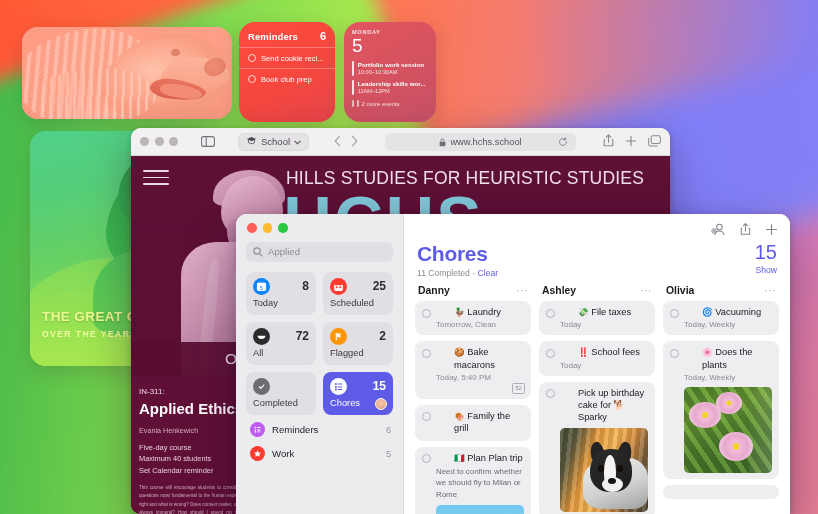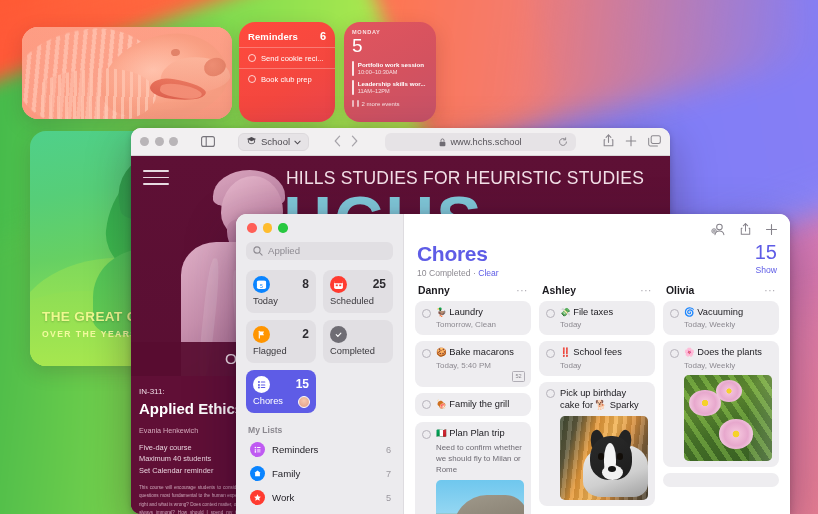--- a/index.html
+++ b/index.html
@@ -358,21 +358,21 @@
   .r-h-right { text-align:right; }
   .r-h-right .num { color:#5e5ce6; font-size:20px; font-weight:400; line-height:1; }
   .r-h-right .show { color:#5e5ce6; font-size:8.6px; margin-top:3px; }
   .cols { display:flex; gap:8px; padding:7px 11px 0 11px; flex:1; overflow:hidden; }
   .col { flex:1; min-width:0; }
   .col-h { display:flex; justify-content:space-between; align-items:center; padding:0 3px 5px 3px; }
   .col-h .cn { font-size:10.4px; font-weight:700; color:#1b1a1f; }
   .col-h .dots { color:#a5a2aa; font-size:10px; letter-spacing:.6px; }
   .card { background:#eeedf0; border-radius:8px; padding:5px 7px 6px 7px; margin-bottom:6px;
           position:relative; }
-  .card .ln1 { display:flex; align-items:flex-start; gap:5px; }
+  .card .ln1 { display:flex; align-items:flex-start; gap:23px; }
   .card .circ { width:9px; height:9px; border:1.1px solid #b6b3bb; border-radius:50%;
                 flex:none; margin-top:2.5px; }
   .card .t { font-size:9.3px; color:#1b1a1f; line-height:1.32; }
   .card .t .em { font-size:8.6px; }
   .card .sub { font-size:8px; color:#8d8a91; margin:2px 0 0 14px; }
   .card .note { font-size:7.9px; color:#6e6b73; margin:2.5px 0 0 14px; line-height:1.4; }
   .card .stamp { position:absolute; right:6px; bottom:5px; width:13px; height:11px;
                  border:.8px solid #b0adb5; border-radius:1.5px; color:#8c8990;
                  font-size:5.6px; display:flex; align-items:center; justify-content:center; }
   .ph-img { margin:5px 0 0 14px; border-radius:5px; overflow:hidden; height:96px; position:relative; }
@@ -657,20 +657,32 @@
                 <rect x="1.2" y="2.2" width="9.6" height="2.4" rx="1.1" fill="#ff3b30"></rect>
                 <rect x="3" y="6" width="2.2" height="1.8" fill="#ff3b30"></rect>
                 <rect x="6.8" y="6" width="2.2" height="1.8" fill="#ff3b30"></rect>
               </svg>
           </span>
           <span class="tcount">25</span>
         </div>
         <div class="tlabel">Scheduled</div>
       </div>
 
+      <div class="tile">
+        <div class="tl-row">
+          <span class="tbadge" style="background:#2b2b2e">
+            <svg width="11" height="11" viewBox="0 0 12 12">
+                <circle cx="6" cy="6" r="5.2" fill="#2b2b2e"></circle>
+                <path d="M1.6 5.3h8.8a4.5 4.5 0 01-8.8 0z" fill="#fff"></path>
+              </svg>
+          </span>
+          <span class="tcount">72</span>
+        </div>
+        <div class="tlabel">All</div>
+      </div>
 
       <div class="tile">
         <div class="tl-row">
           <span class="tbadge" style="background:#ff9500">
             <svg width="11" height="11" viewBox="0 0 12 12">
                 <path d="M3.6 2.4v7.4" stroke="#fff" stroke-width="1.2" stroke-linecap="round"></path>
                 <path d="M4.2 2.8h4.6l-1.1 2 1.1 2H4.2z" fill="#fff"></path>
               </svg>
           </span>
           <span class="tcount">2</span>
@@ -704,47 +716,37 @@
               </svg>
           </span>
           <span class="tcount">15</span>
         </div>
         <div class="tlabel">Chores</div>
         <span style="position:absolute;right:6px;bottom:5px;width:12px;height:12px;border-radius:50%;background:radial-gradient(circle at 50% 38%,#f7c9b0,#e09a82);display:block;border:.8px solid #fff"></span>
       </div>
 
     </div>
 
-    <div class="r-mylists">My Lists</div>
     <div class="r-list">
 
       <div class="r-li">
         <span class="dot" style="background:#bf5af2">
           <svg width="9" height="9" viewBox="0 0 12 12">
               <circle cx="3.2" cy="3.3" r="1.1" fill="#fff"></circle>
               <circle cx="3.2" cy="6.6" r="1.1" fill="#fff"></circle>
               <circle cx="3.2" cy="9.2" r="1.1" fill="#fff"></circle>
               <rect x="5.2" y="2.7" width="5" height="1.2" rx=".6" fill="#fff"></rect>
               <rect x="5.2" y="6" width="5" height="1.2" rx=".6" fill="#fff"></rect>
               <rect x="5.2" y="8.6" width="5" height="1.2" rx=".6" fill="#fff"></rect>
             </svg>
         </span>
         <span class="nm">Reminders</span>
         <span class="ct">6</span>
       </div>
 
-      <div class="r-li">
-        <span class="dot" style="background:#0a84ff">
-          <svg width="9" height="9" viewBox="0 0 12 12">
-              <path d="M6 2L1.8 5.3h1v4.4h6.4V5.3h1z" fill="#fff"></path>
-            </svg>
-        </span>
-        <span class="nm">Family</span>
-        <span class="ct">7</span>
-      </div>
 
       <div class="r-li">
         <span class="dot" style="background:#ff3b30">
           <svg width="9" height="9" viewBox="0 0 12 12">
               <path d="M6 1.6l1.4 2.9 3.2.4-2.3 2.2.6 3.2L6 8.8 3.1 10.3l.6-3.2L1.4 4.9l3.2-.4z" fill="#fff"></path>
             </svg>
         </span>
         <span class="nm">Work</span>
         <span class="ct">5</span>
       </div>
@@ -779,21 +781,21 @@
         <svg width="13" height="13" viewBox="0 0 14 14">
             <path d="M7 1.6v10.8M1.6 7h10.8" fill="none" stroke="currentColor" stroke-width="1.2" stroke-linecap="round"></path>
           </svg>
       </span>
     </div>
 
     <div class="r-head">
       <div class="r-h-left">
         <div class="title">Chores</div>
         <div class="sub">
-          <span>10 Completed</span>
+          <span>11 Completed</span>
           <span>·</span>
           <span class="clear">Clear</span>
         </div>
       </div>
       <div class="r-h-right">
         <div class="num">15</div>
         <div class="show">Show</div>
       </div>
     </div>
 

